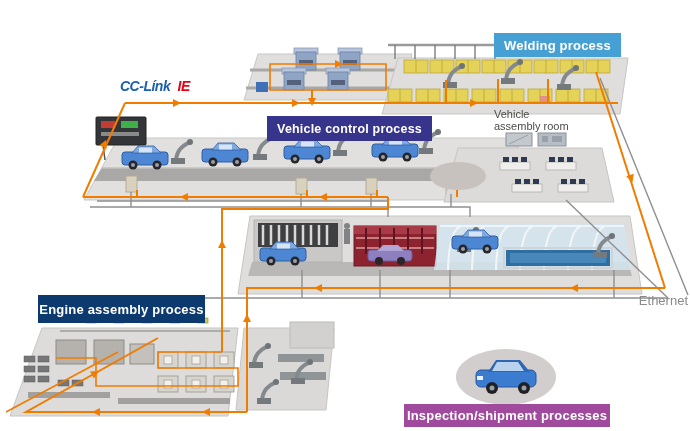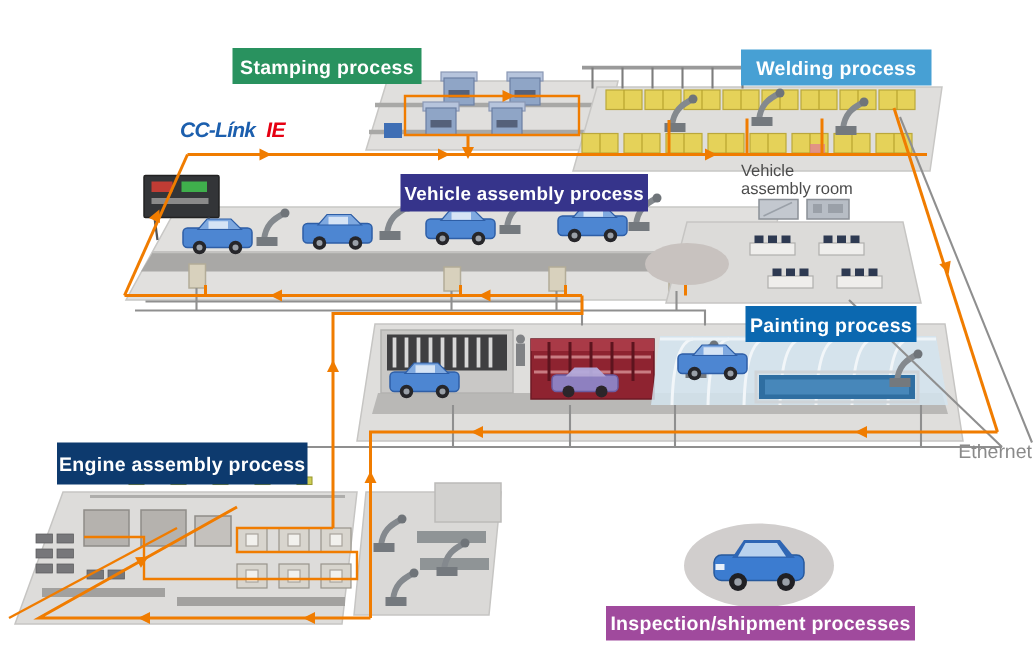--- a/index.html
+++ b/index.html
@@ -306,27 +306,25 @@
       <polygon class="arrow" points="0,-4 8,0 0,4" transform="translate(210,412) rotate(180)"></polygon>
       <polygon class="arrow" points="0,-4 8,0 0,4" transform="translate(92,375) rotate(-29)"></polygon>
     </g>
   </svg>
 
   <div id="cclink-logo">
     <span style="color: rgb(28, 95, 174);">CC-Línk</span>
     <span style="margin-left: 4px; color: rgb(230, 0, 18);">IE</span>
   </div>
 
-  <div class="plabel" style="left: 155px; top: 32px; width: 126px; height: 24px; background-color: rgb(41, 146, 95);">Stamping process</div>
 
   <div class="plabel" style="left: 494px; top: 33px; width: 127px; height: 24px; background-color: rgb(71, 160, 212);">Welding process</div>
 
-  <div class="plabel" style="left: 267px; top: 116px; width: 165px; height: 25px; font-size: 12.5px; background-color: rgb(54, 52, 139);">Vehicle assembly process</div>
-
-  <div class="plabel" style="left: 497px; top: 204px; width: 114px; height: 24px; background-color: rgb(11, 104, 176);">Painting process</div>
+  <div class="plabel" style="left: 267px; top: 116px; width: 165px; height: 25px; font-size: 12.5px; background-color: rgb(54, 52, 139);">Vehicle control process</div>
+
 
   <div class="plabel" style="left: 38px; top: 295px; width: 167px; height: 28px; background-color: rgb(13, 58, 110);">Engine assembly process</div>
 
   <div class="plabel" style="left: 404px; top: 404px; width: 206px; height: 23px; background-color: rgb(160, 74, 157);">Inspection/shipment processes</div>
 
   <div id="central-control-label">
     <span style="display:block;">Vehicle</span>
     <span style="display:block;">assembly room</span>
   </div>
 

